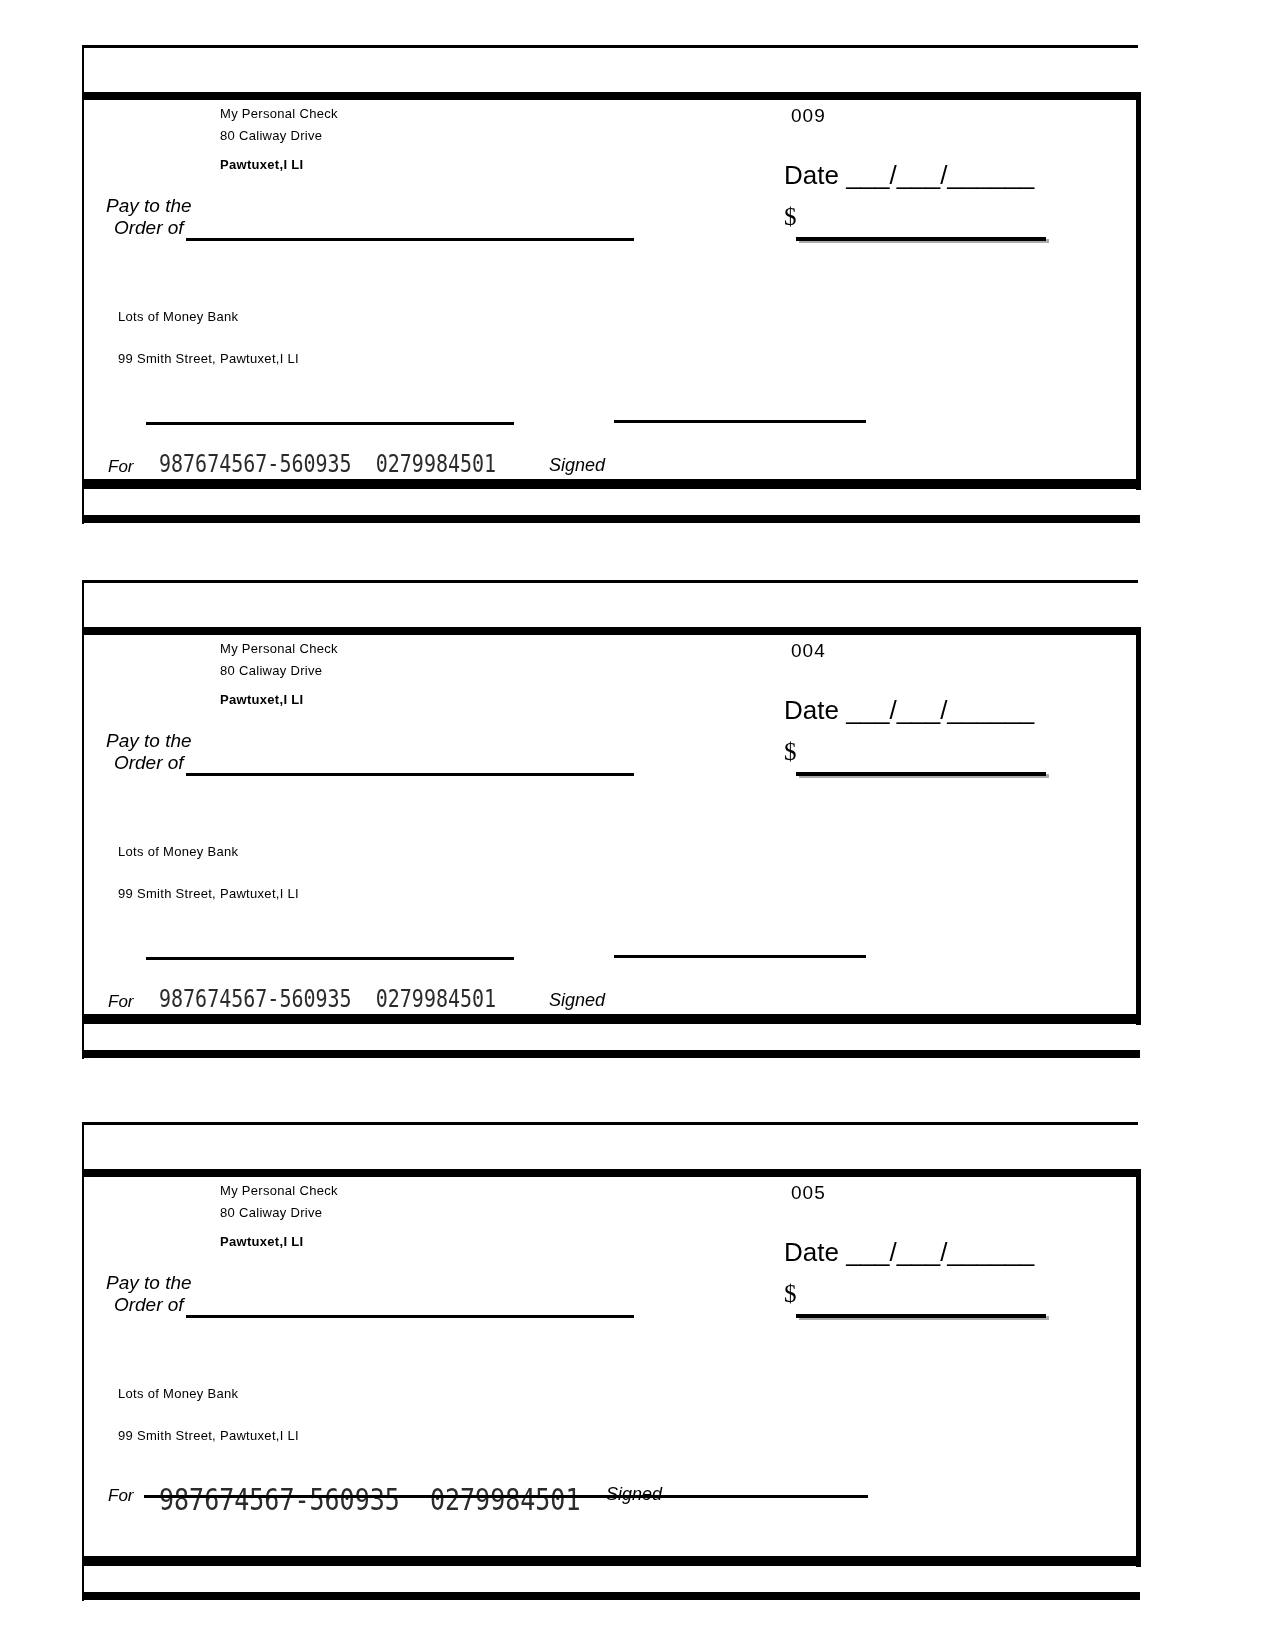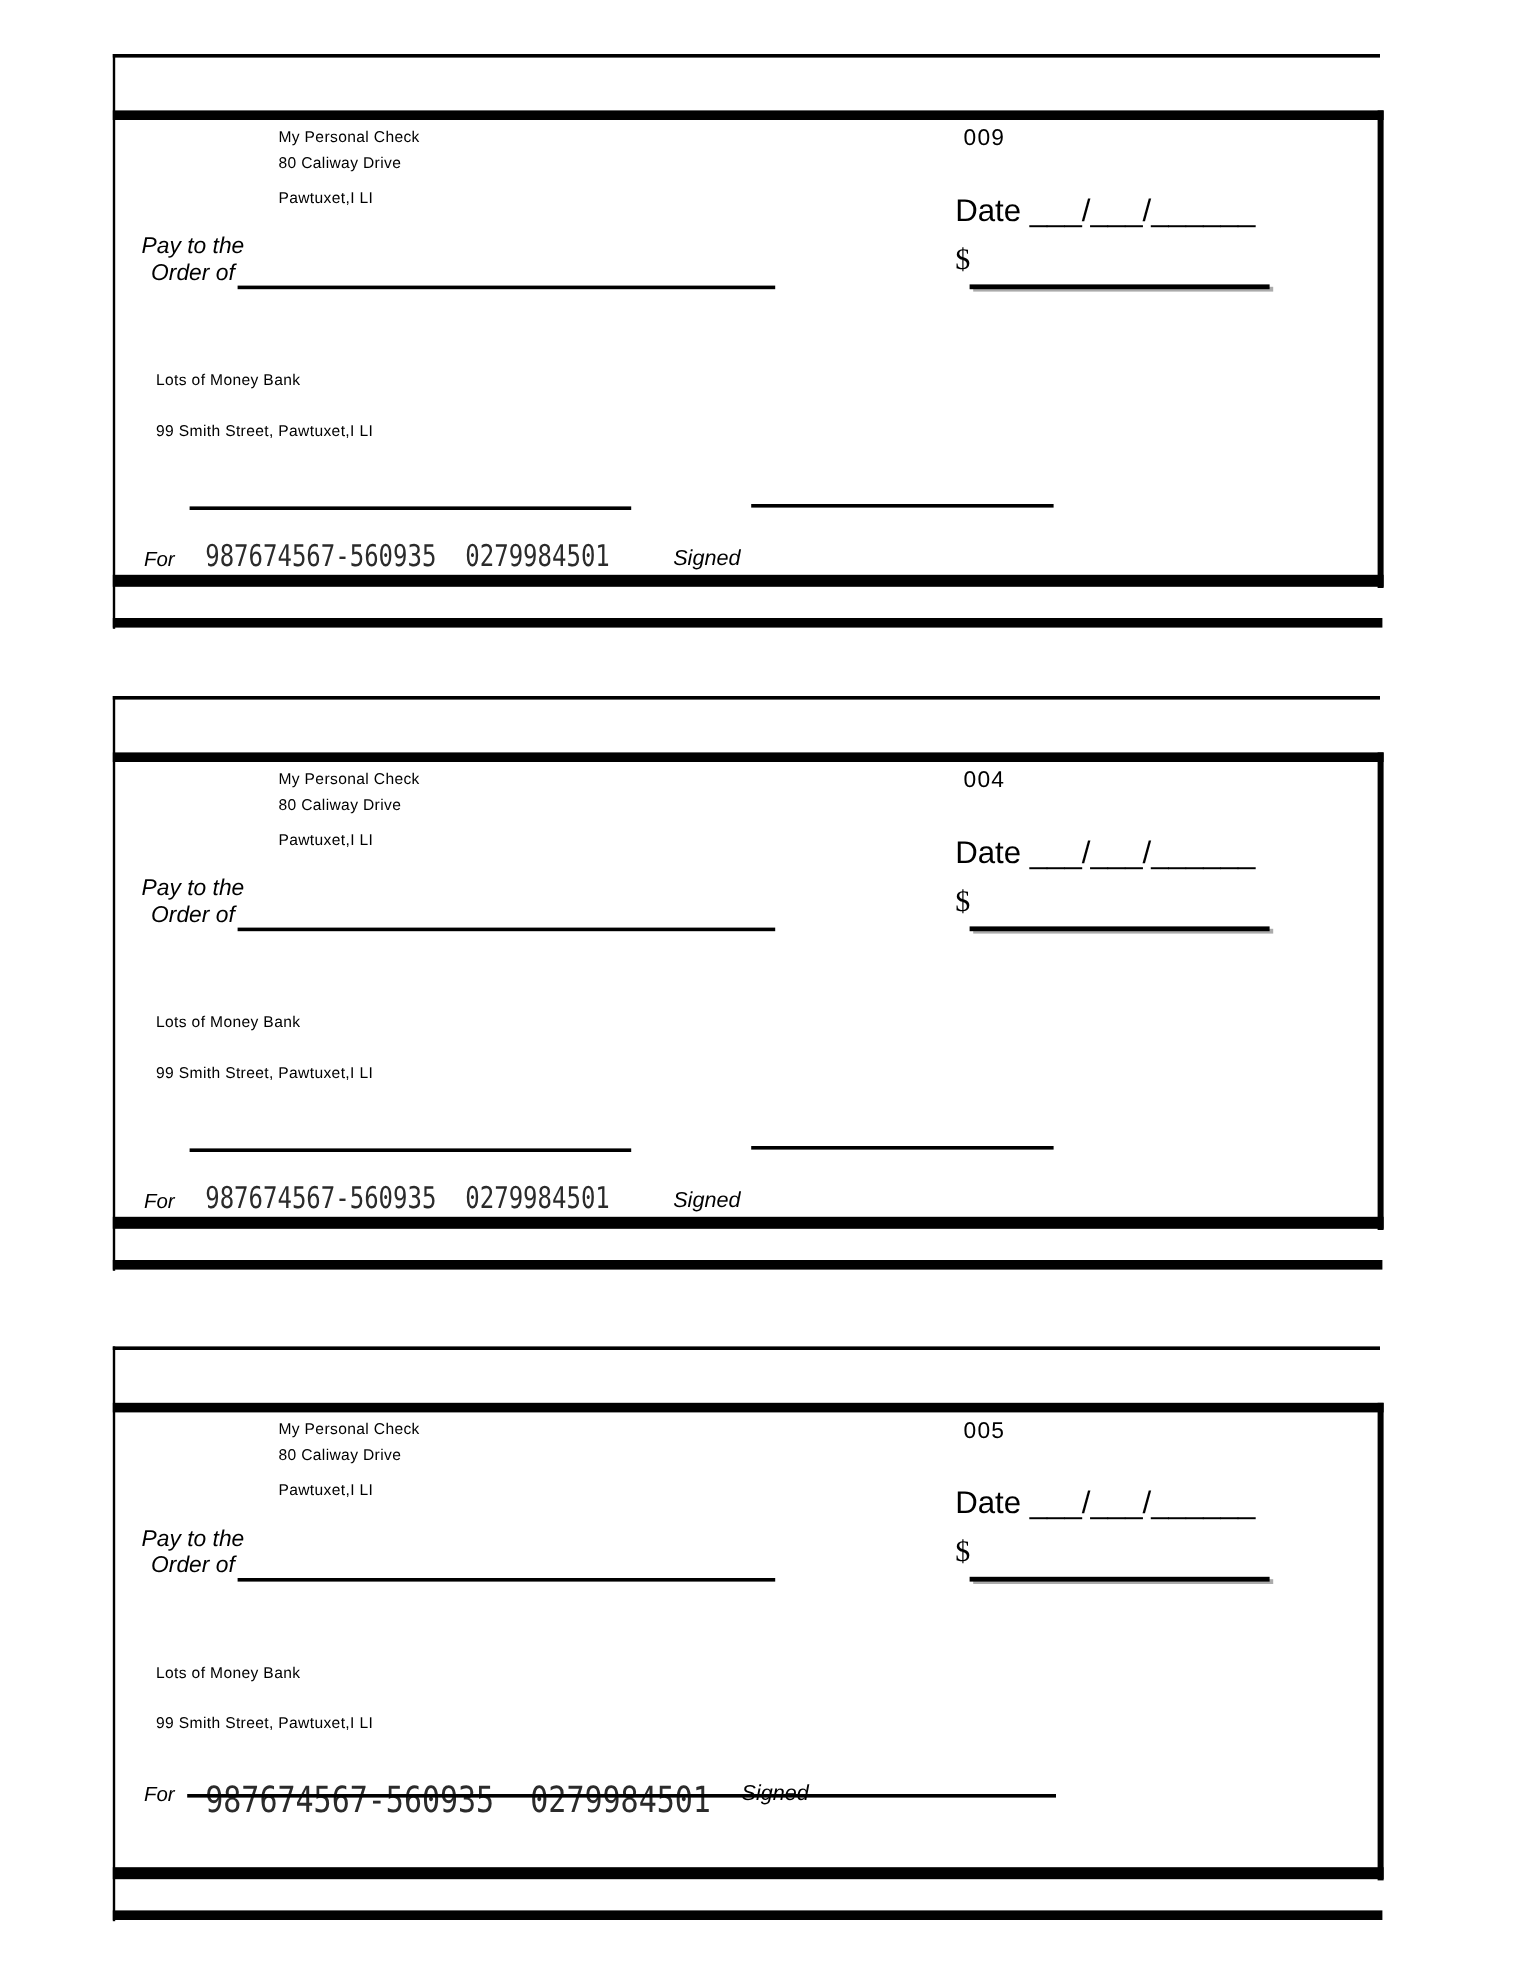--- a/index.html
+++ b/index.html
@@ -6,36 +6,36 @@
   body {
     width: 1275px; height: 1650px;
     background: #ffffff;
     position: relative;
     font-family: "Liberation Sans", sans-serif;
     color: #000;
     overflow: hidden;
   }
 
   
-  .check { position: absolute; left: 94px; width: 1059px; height: 482px; }
+  .check { position: absolute; left: 82px; width: 1059px; height: 482px; }
   .check.c1 { top: 45px; }
   .check.c2 { top: 580px; }
   .check.c3 { top: 1122px; }
 
   
   .rule-top    { position: absolute; top: 0; left: 0; width: 1056px; height: 3px; background: #000; }
   .rule-left   { position: absolute; top: 0; left: 0; width: 2px; height: 479px; background: #000; }
   .bar-header  { position: absolute; top: 47px; left: 0; width: 1059px; height: 8px; background: #000; }
   .bar-right   { position: absolute; top: 47px; left: 1054px; width: 5px; height: 398px; background: #000; }
   .bar-bottom  { position: absolute; top: 434px; left: 0; width: 1059px; height: 10px; background: #000; }
   .bar-footer  { position: absolute; top: 470px; left: 0; width: 1058px; height: 8px; background: #000; }
 
   
   .payer      { position: absolute; left: 138px; top: 58px; font-size: 13px; line-height: 22px; letter-spacing: .3px; }
-  .payer-city { position: absolute; left: 138px; top: 112px; font-size: 13px; letter-spacing: .3px; }
+  .payer-city { position: absolute; left: 138px; top: 112px; font-size: 13px; letter-spacing: .3px; font-weight: bold; }
 
   
   .check-number { position: absolute; left: 709px; top: 60px;  font-size: 19px; letter-spacing: 1px; }
   .date-line    { position: absolute; left: 702px; top: 115px; font-size: 26px; }
   .dollar       { position: absolute; left: 702px; top: 158px; font-size: 25px; font-family: "Liberation Serif", serif; }
   .amount-line  { position: absolute; left: 714px; top: 192px; width: 250px; height: 4px; background: #000;
                   box-shadow: 3px 2px 0 #ababab; }
 
   
   .pay-to     { position: absolute; left: 24px; top: 150px; font-style: italic; font-size: 19px; line-height: 22px; text-align: center; }

